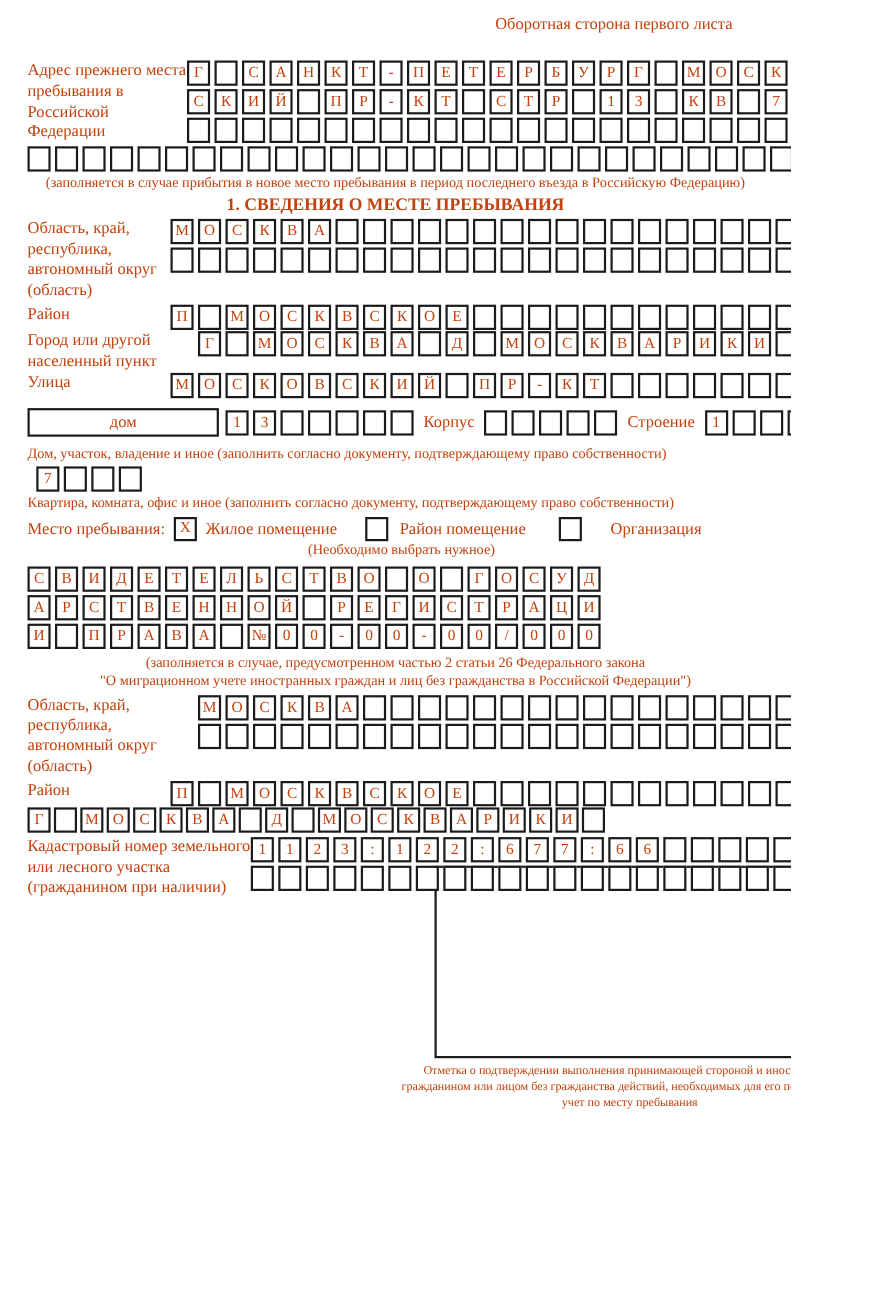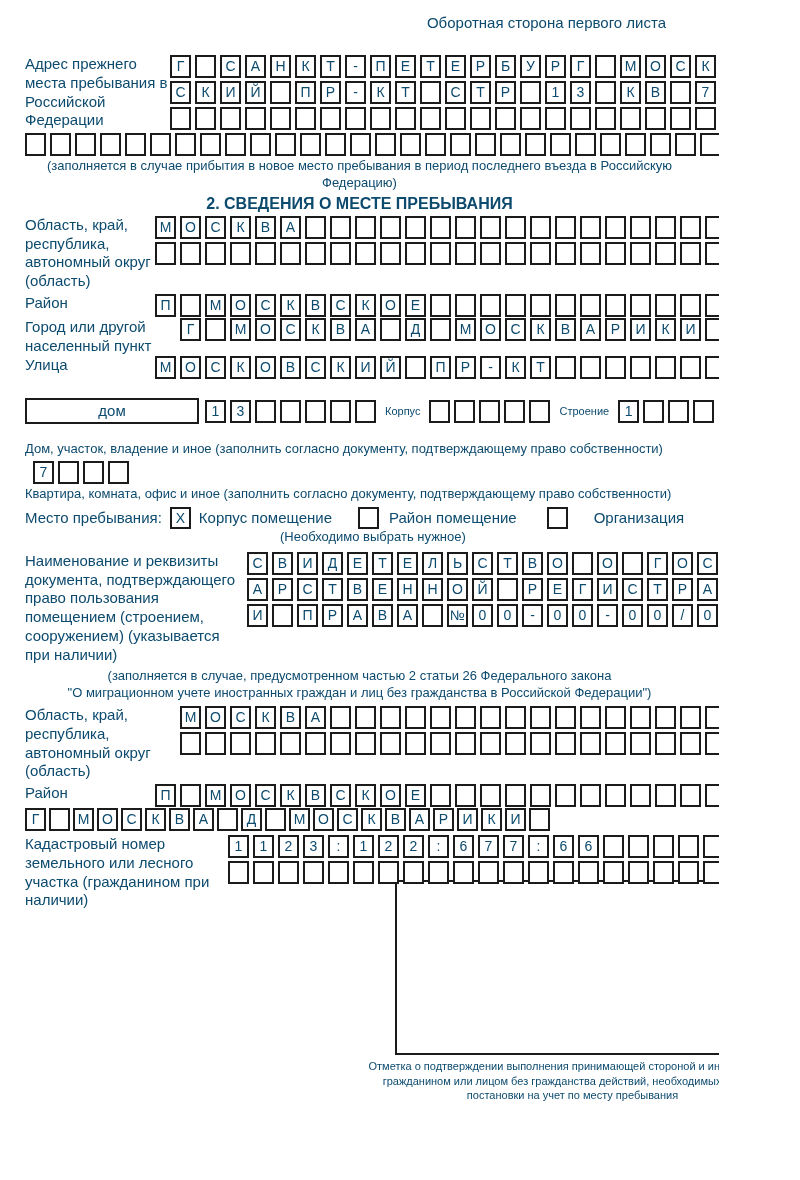--- a/index.html
+++ b/index.html
@@ -1,17 +1,17 @@
 <!DOCTYPE html>
 <html><head>
 <meta charset="utf-8">
 <style>
   html,body{margin:0;padding:0;background:#fff;}
-  .page{position:relative;width:719px;height:1180px;background:#ffffff;color:#0c4a6e;
-        font-family:Liberation Sans, sans-serif;overflow:hidden;}
+  .page{position:relative;width:719px;height:1180px;background:#ffffff;color:#c2410c;
+        font-family:Liberation Serif, serif;overflow:hidden;}
   .inner{padding:14px 25px 0 25px;}
   .note{text-align:right;font-size:15px;padding-right:28px;}
   .frow{display:flex;align-items:flex-start;}
   .aic{align-items:center;}
   .lbl{font-size:15px;line-height:1.25;flex:none;}
   .w145{width:145px;} .w130{width:130px;} .w155{width:155px;}
   .w208{width:208px;} .w203{width:203px;} .w222{width:222px;}
   .grids{display:flex;flex-direction:column;gap:3px;}
   .grow{display:flex;gap:4px;flex-wrap:nowrap;}
   .g3{gap:3px;}
@@ -20,21 +20,21 @@
   .chk{flex:none;width:17px;height:18px;border:2px solid #1b1b1b;font-size:14px;
        line-height:18px;text-align:center;}
   .caption{font-size:13px;line-height:1.3;}
   .center{text-align:center;}
   .bold{font-weight:bold;}
   .h2{font-size:16px;}
   .h3{font-size:15px;}
   .longbox{flex:none;border:2px solid #1b1b1b;height:22px;line-height:22px;
            text-align:center;font-size:15px;}
   .w170{width:170px;} .w195{width:195px;}
-  .il{font-size:11px;flex:none;margin:16px 9px;line-height:24px;}
+  .il{font-size:15px;flex:none;margin:6px 9px;line-height:24px;}
   .ml6{margin-left:6px;} .ml8{margin-left:8px;} .ml10{margin-left:10px;}
   .ml26{margin-left:26px;} .ml30{margin-left:30px;}
   .mt1{margin-top:1px;} .mt2{margin-top:2px;} .mt3{margin-top:3px;}
   .mt4{margin-top:4px;} .mt6{margin-top:6px;} .mt8{margin-top:8px;} .mt24{margin-top:24px;}
   .stamp{margin-left:370px;margin-top:-30px;width:353px;height:171px;border:2px solid #1b1b1b;}
   .stampcap{margin-left:335px;margin-top:4px;width:425px;font-size:11px;line-height:1.32;text-align:center;}
   .needcap{margin-left:255px;}
 </style>
 </head>
 <body>
@@ -153,21 +153,21 @@
         <span class="cell"></span>
         <span class="cell"></span>
         <span class="cell"></span>
         <span class="cell"></span>
         <span class="cell"></span>
         <span class="cell"></span>
         <span class="cell"></span>
       </div>
     <div class="caption center mt2">(заполняется в случае прибытия в новое место пребывания в период последнего въезда в Российскую Федерацию)</div>
 
-    <div class="h2 center bold mt3">2. СВЕДЕНИЯ О МЕСТЕ ПРЕБЫВАНИЯ</div>
+    <div class="h2 center bold mt3">1. СВЕДЕНИЯ О МЕСТЕ ПРЕБЫВАНИЯ</div>
 
     <div class="frow mt3">
       <div class="lbl w130">Область, край, республика, автономный округ (область)</div>
       <div class="grids">
         <div class="grow">
             <span class="cell">М</span>
             <span class="cell">О</span>
             <span class="cell">С</span>
             <span class="cell">К</span>
             <span class="cell">В</span>
@@ -345,30 +345,29 @@
           <span class="cell"></span>
           <span class="cell"></span>
           <span class="cell"></span>
         </div>
     </div>
     <div class="caption mt2">Квартира, комната, офис и иное (заполнить согласно документу, подтверждающему право собственности)</div>
 
     <div class="frow aic mt4">
       <span class="lbl">Место пребывания:</span>
       <span class="chk ml8">X</span>
-      <span class="lbl ml8">Корпус помещение</span>
+      <span class="lbl ml8">Жилое помещение</span>
       <span class="chk ml26"></span>
       <span class="lbl ml10">Район помещение</span>
       <span class="chk ml30"></span>
       <span class="lbl ml26">Организация</span>
     </div>
     <div class="caption needcap">(Необходимо выбрать нужное)</div>
 
     <div class="frow mt6">
-      <div class="lbl w222">Наименование и реквизиты документа, подтверждающего право пользования помещением (строением, сооружением) (указывается при наличии)</div>
       <div class="grids">
         <div class="grow">
             <span class="cell">С</span>
             <span class="cell">В</span>
             <span class="cell">И</span>
             <span class="cell">Д</span>
             <span class="cell">Е</span>
             <span class="cell">Т</span>
             <span class="cell">Е</span>
             <span class="cell">Л</span>

